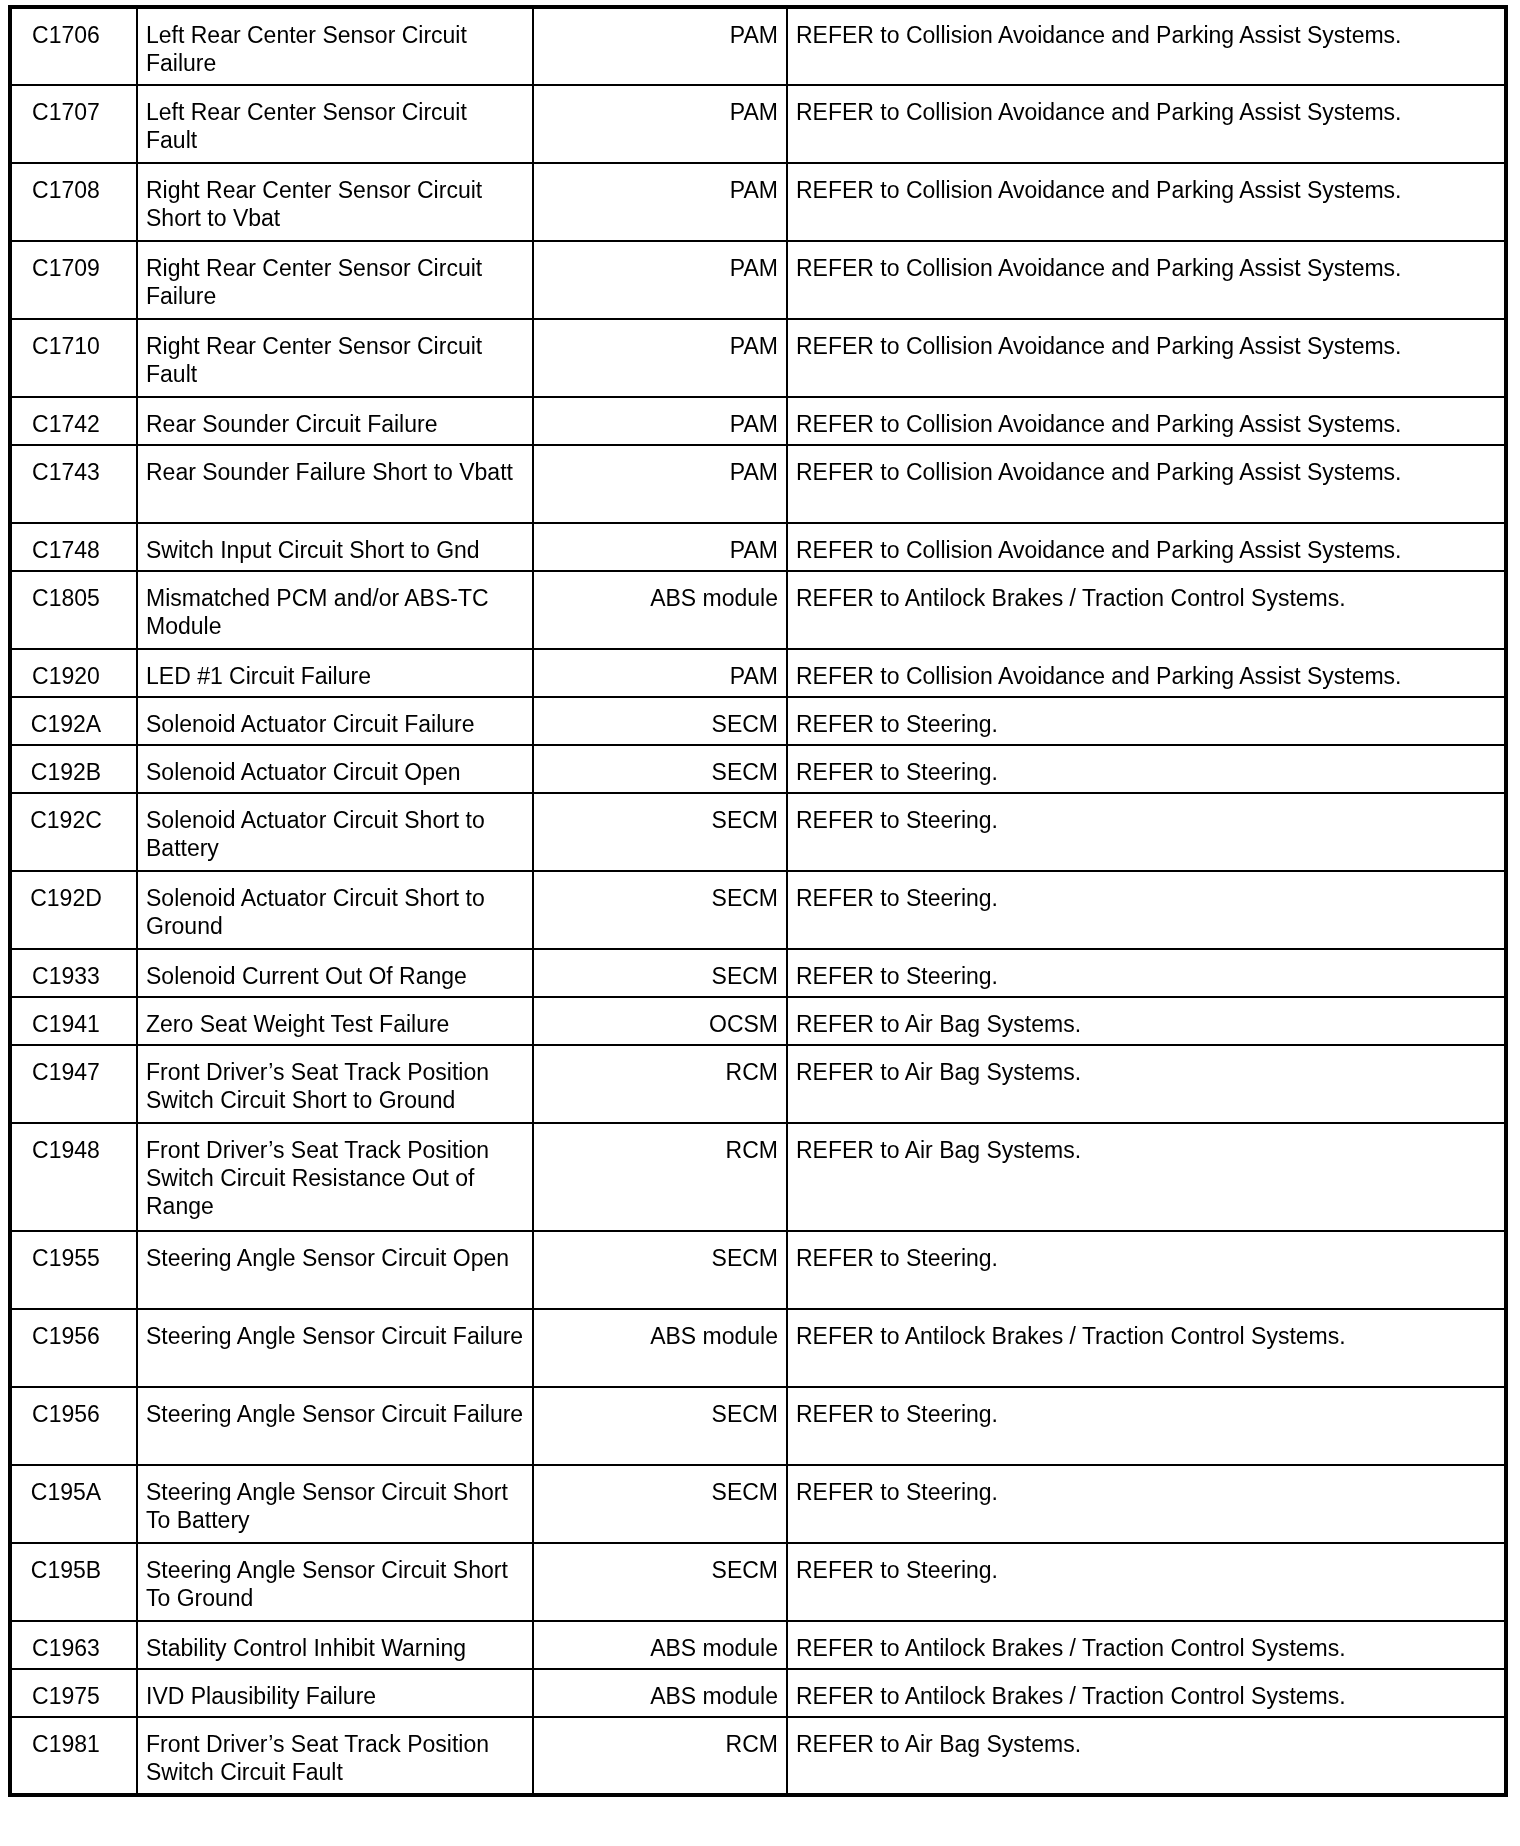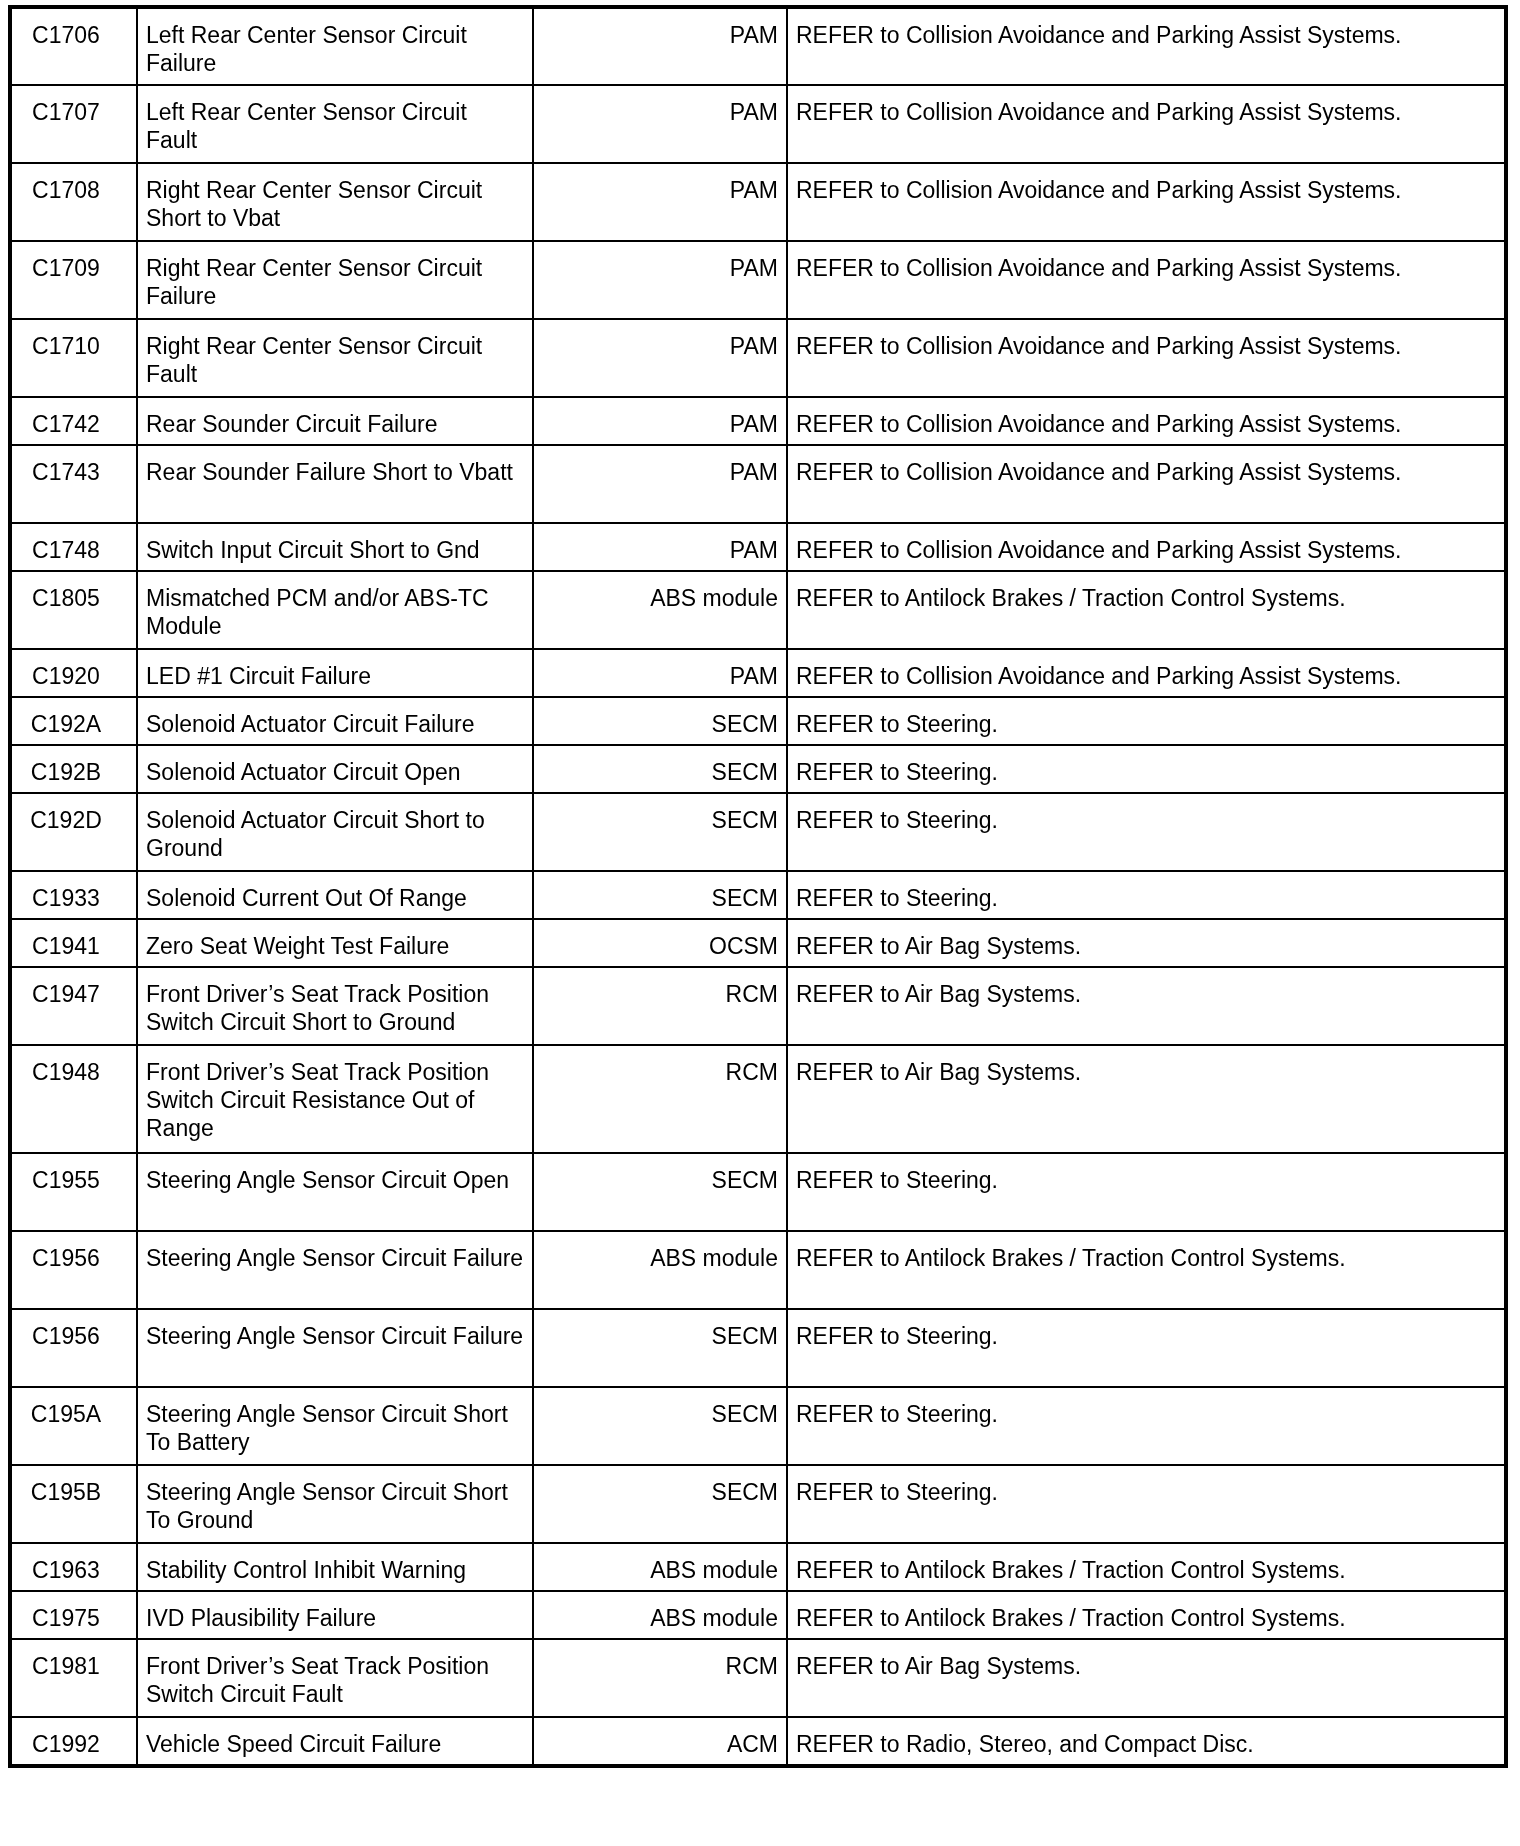--- a/index.html
+++ b/index.html
@@ -133,20 +133,26 @@
     <td class="action">REFER to Steering.</td>
   </tr>
 
   <tr class="lines-1">
     <td class="code">C192B</td>
     <td class="desc">Solenoid Actuator Circuit Open</td>
     <td class="module">SECM</td>
     <td class="action">REFER to Steering.</td>
   </tr>
 
+  <tr class="lines-2">
+    <td class="code">C192C</td>
+    <td class="desc">Solenoid Actuator Circuit Short to Battery</td>
+    <td class="module">SECM</td>
+    <td class="action">REFER to Steering.</td>
+  </tr>
 
   <tr class="lines-2">
     <td class="code">C192D</td>
     <td class="desc">Solenoid Actuator Circuit Short to Ground</td>
     <td class="module">SECM</td>
     <td class="action">REFER to Steering.</td>
   </tr>
 
   <tr class="lines-1">
     <td class="code">C1933</td>
@@ -225,20 +231,14 @@
     <td class="action">REFER to Antilock Brakes / Traction Control Systems.</td>
   </tr>
 
   <tr class="lines-2">
     <td class="code">C1981</td>
     <td class="desc">Front Driver’s Seat Track Position Switch Circuit Fault</td>
     <td class="module">RCM</td>
     <td class="action">REFER to Air Bag Systems.</td>
   </tr>
 
-  <tr class="lines-1">
-    <td class="code">C1992</td>
-    <td class="desc">Vehicle Speed Circuit Failure</td>
-    <td class="module">ACM</td>
-    <td class="action">REFER to Radio, Stereo, and Compact Disc.</td>
-  </tr>
 </tbody>
 </table>
 
 </body></html>

